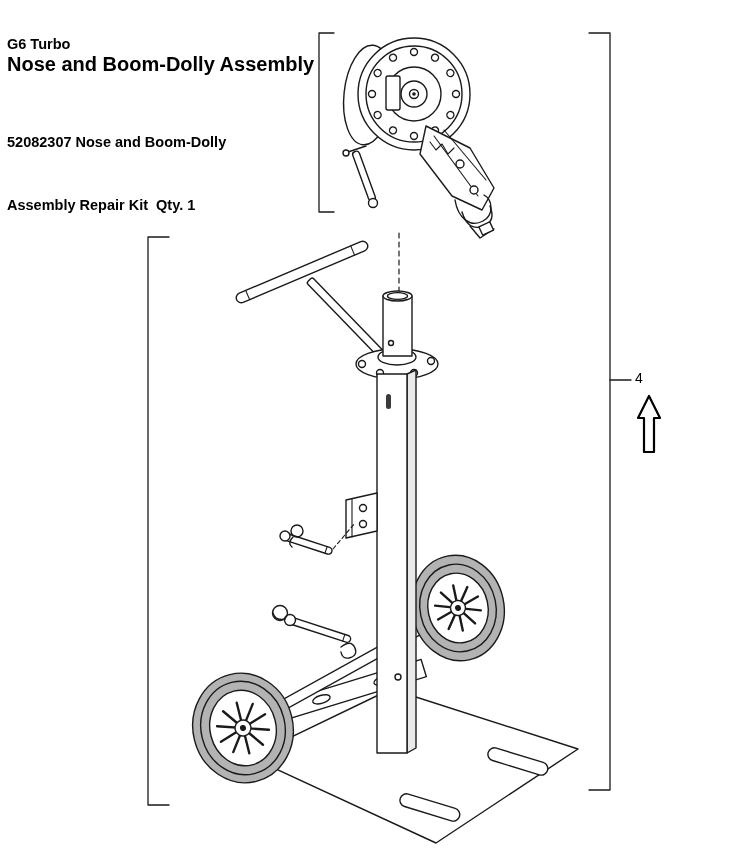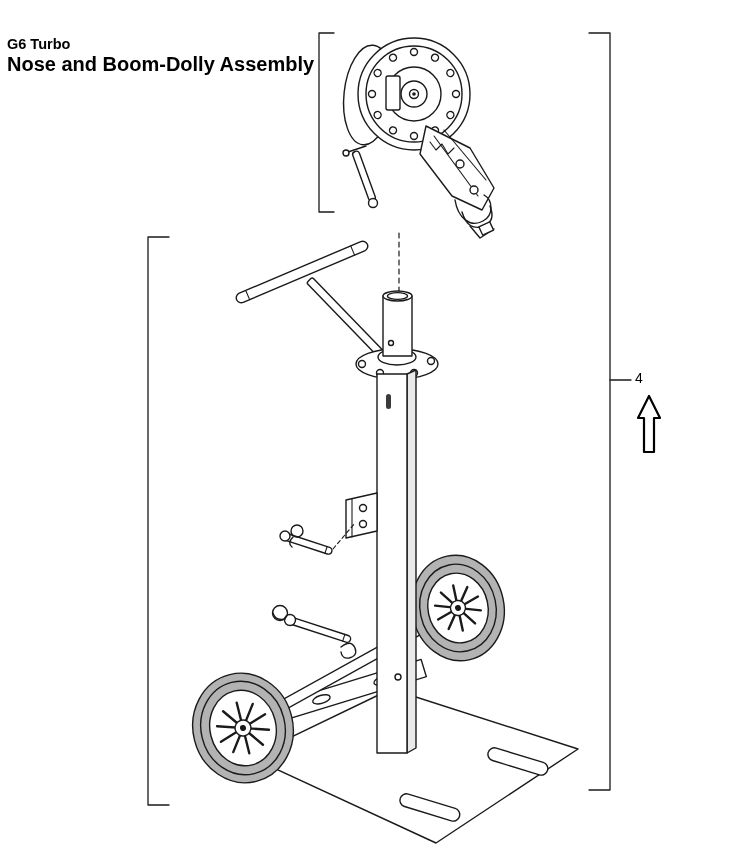--- a/index.html
+++ b/index.html
@@ -22,20 +22,22 @@
 <body>
 
 <div class="page">
 
   <div class="title-block">
     <div class="model">G6 Turbo</div>
     <div class="title">Nose and Boom-Dolly Assembly</div>
   </div>
 
   <div class="kit-note">
+    <div>52082307 Nose and Boom-Dolly</div>
+    <div>Assembly Repair Kit  Qty. 1</div>
   </div>
 
   <div class="callout-label">4</div>
 
   <svg class="diagram-svg" width="756" height="851" viewBox="0 0 756 851" xmlns="http://www.w3.org/2000/svg">
 
     <g fill="none" stroke="#1a1a1a" stroke-width="1.4" stroke-linecap="round" stroke-linejoin="round">
 
       <g>
         <polygon points="250,757 391,689 578,749 436,843" fill="#ffffff"></polygon>

